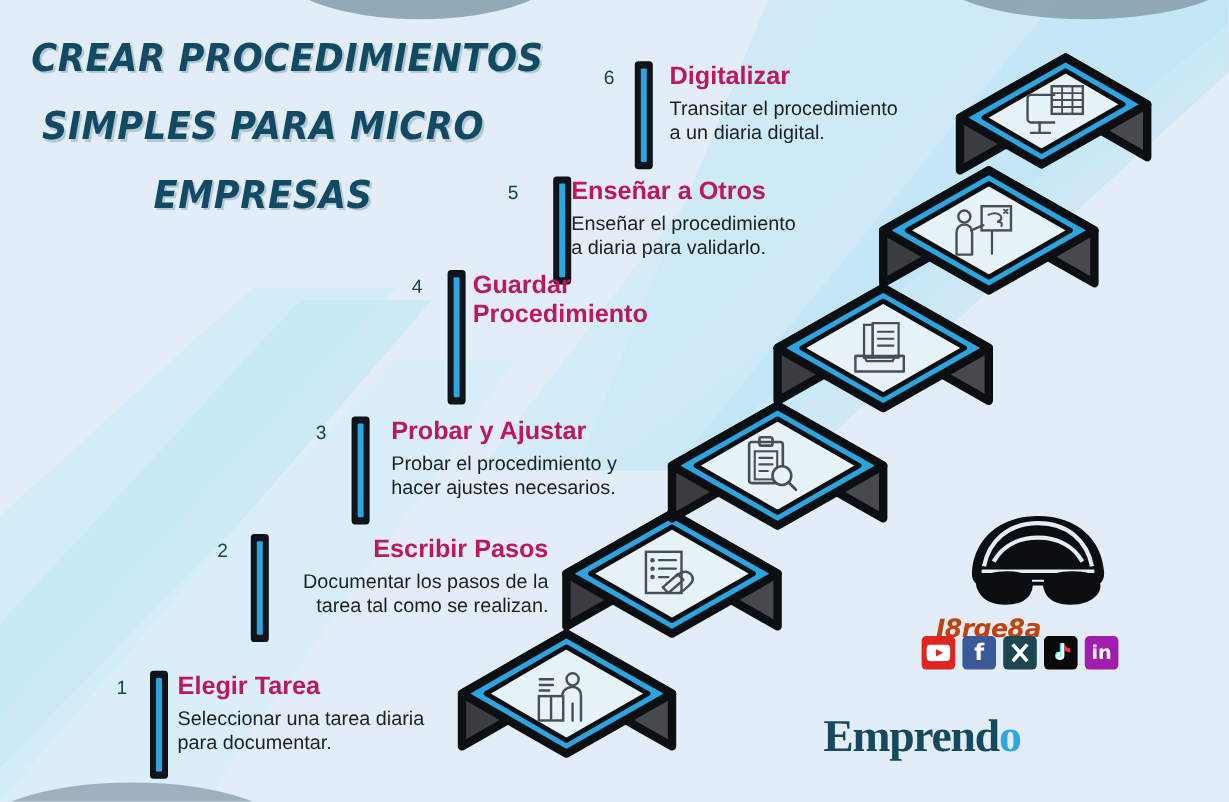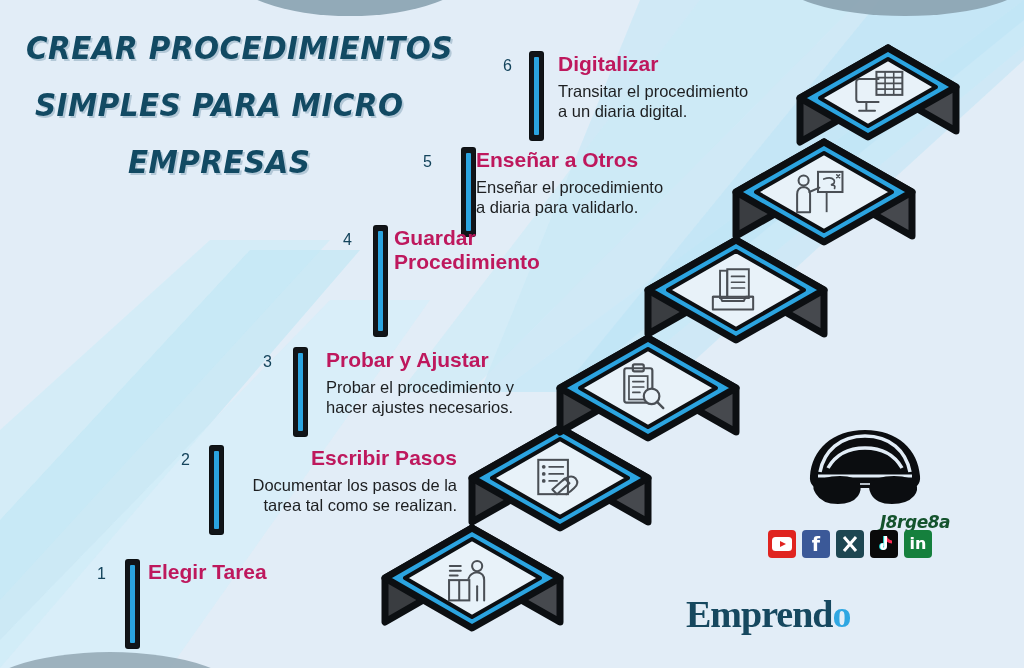--- a/index.html
+++ b/index.html
@@ -69,33 +69,33 @@
     font-family:"Liberation Sans", sans-serif;
   }
 
   
   #stairs{position:absolute;left:0;top:0;width:1024px;height:668px;}
 
   
   .jlogo{position:absolute;left:780px;top:424px;width:170px;height:130px;}
   .jlogo-name{
     position:absolute;left:0;top:88px;width:170px;
-    text-align:right;
+    text-align:left;
     font-family:"DejaVu Sans", sans-serif;
     font-weight:bold;font-style:italic;
-    font-size:17px;color:#14532d;
+    font-size:21px;color:#c2410c;
     letter-spacing:-.5px;
   }
   .socials{position:absolute;left:768px;top:530px;width:196px;height:28px;display:flex;gap:6px;align-items:center;}
   .soc{width:28px;height:28px;border-radius:4px;display:flex;align-items:center;justify-content:center;}
   .soc.yt{background:#e02420;}
   .soc.fb{background:#3b5998;}
   .soc.x{background:#1d4651;}
   .soc.tk{background:#0a0a0a;}
-  .soc.li{background:#15803d;}
+  .soc.li{background:#a21caf;}
   .soc span{font-family:"DejaVu Sans", sans-serif;font-weight:bold;color:#fff;font-size:19px;line-height:1;}
 
   
   .emp{
     position:absolute;left:686px;top:592px;
     font-family:Liberation Serif, serif;
     font-weight:bold;font-size:38px;
     color:#16485f;letter-spacing:-1px;
     display:flex;align-items:baseline;
   }
@@ -307,20 +307,22 @@
     </div>
   </div>
 
   <div class="step-block" style="left:82px;top:560px;width:290px;">
     <div class="step-num" style="left:0;top:5px;width:24px;">1</div>
     <div class="step-bar" style="left:44px;top:0;height:88px;">
         <i></i>
       </div>
     <div class="step-body" style="left:66px;top:0;width:225px;">
       <div class="step-title">Elegir Tarea</div>
+      <div class="step-desc">Seleccionar una tarea diaria
+para documentar.</div>
     </div>
   </div>
 
   <div class="jlogo">
     <svg width="170" height="90" viewBox="0 0 170 90">
       <path d="M85,6 C52,6 32,26 30,52 C29,62 36,66 44,64 L126,64 C134,66 141,62 140,52 C138,26 118,6 85,6 Z" fill="#0b0d10"></path>
       <path d="M85,12 C60,12 44,27 40,48" fill="none" stroke="#e2edf7" stroke-width="3.5"></path>
       <path d="M85,12 C110,12 126,27 130,48" fill="none" stroke="#e2edf7" stroke-width="3.5"></path>
       <path d="M48,44 C56,30 70,24 85,24 C100,24 114,30 122,44" fill="none" stroke="#e2edf7" stroke-width="3.5"></path>
       <path d="M38,52 L132,52" stroke="#e2edf7" stroke-width="3"></path>

